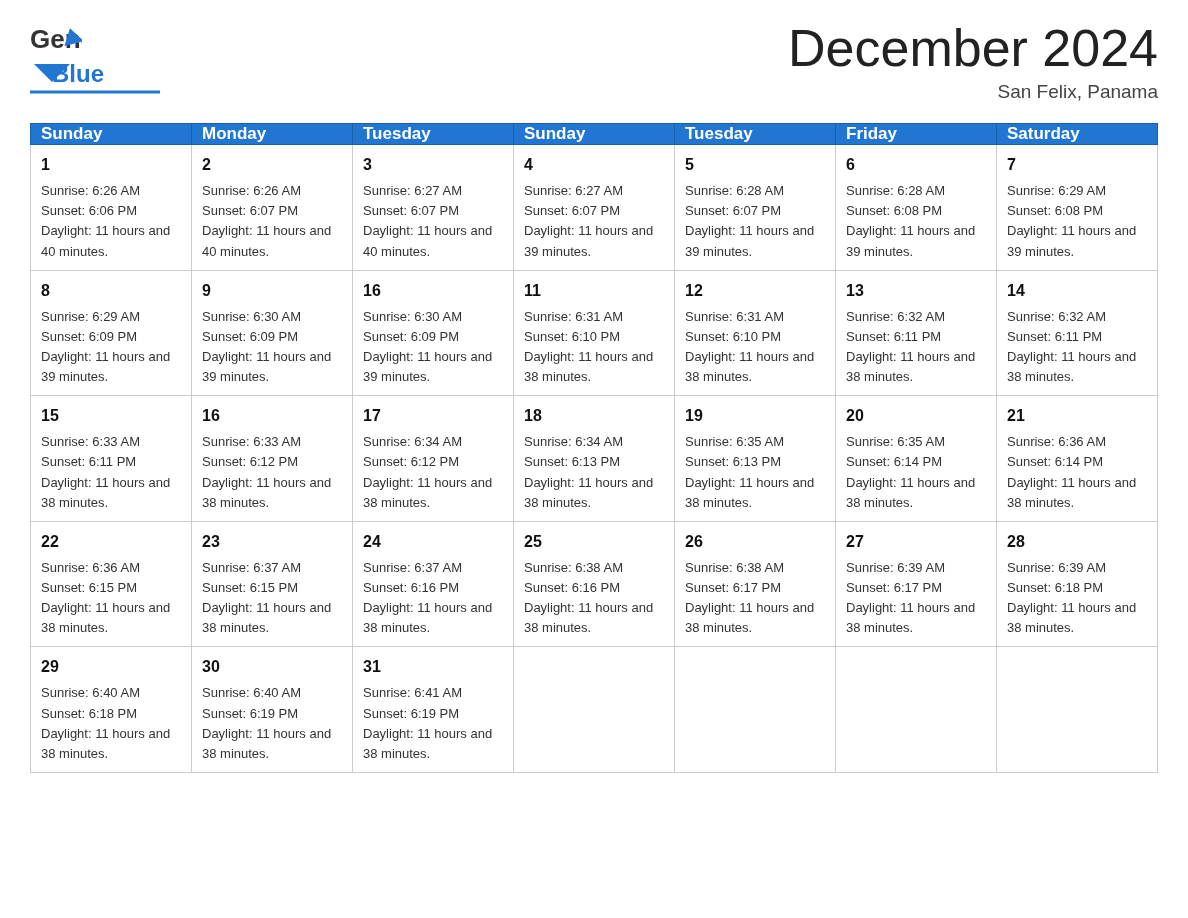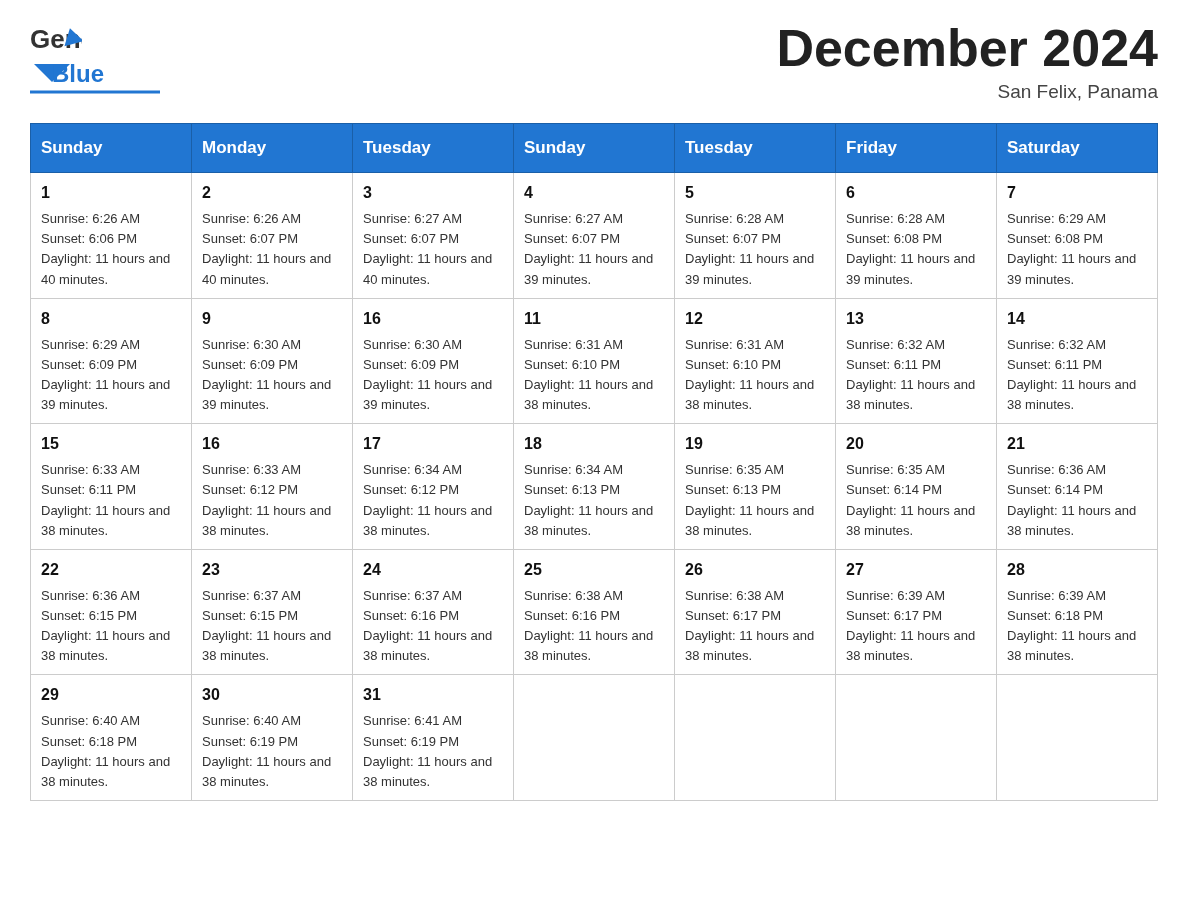--- a/index.html
+++ b/index.html
@@ -19,40 +19,40 @@
     .logo {
       display: flex;
       flex-direction: column;
       align-items: flex-start;
     }
     .title-area {
       text-align: right;
     }
     .month-title {
       font-size: 52px;
-      font-weight: bold;
+      font-weight: normal;
       color: #222;
       line-height: 1.1;
     }
     .location {
       font-size: 19px;
       color: #444;
       margin-top: 4px;
     }
     .calendar-table {
       width: 100%;
       border-collapse: collapse;
       border: 1px solid #aaa;
     }
     .calendar-table th {
       background-color: #2176d2;
       color: #fff;
       font-size: 17px;
       font-weight: bold;
-      padding: 14px 10px;
+      padding: 0 10px;
       text-align: left;
       border: 1px solid #1a5fa8;
     }
     .calendar-table td {
       vertical-align: top;
       padding: 8px 10px;
       border: 1px solid #ccc;
       font-size: 13px;
       color: #333;
       width: 14.28%;

